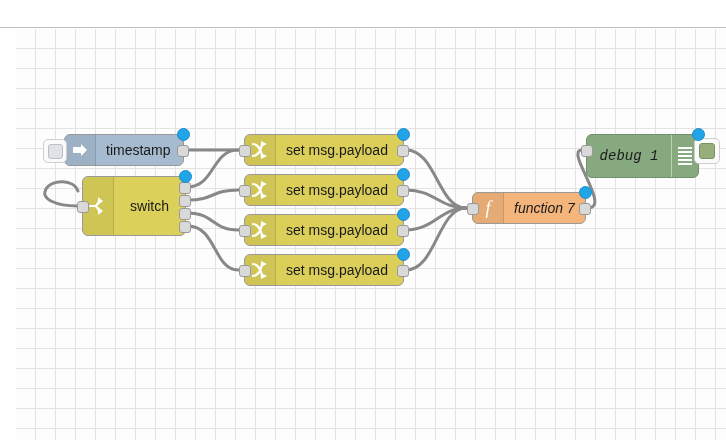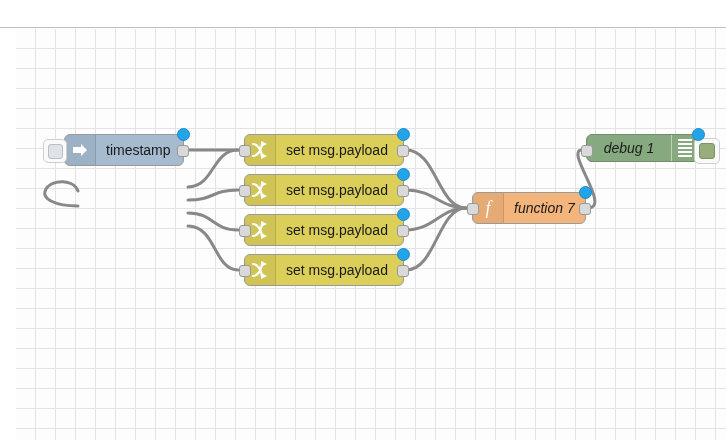--- a/index.html
+++ b/index.html
@@ -217,20 +217,36 @@
       <div class="icon-box">
         <svg class="glyph" width="18" height="16" viewBox="0 0 18 16" aria-hidden="true">
           <path d="M2 5 H10 V2 L16 8 L10 14 V11 H2 Z" fill="#ffffff"></path>
         </svg>
       </div>
       <div class="label">timestamp</div>
       <div class="port out" style="top:10px;"></div>
       <div class="blue-dot" style="right:-7px; top:-7px;"></div>
     </div>
 
+    <div class="node" id="n-switch" style="left:66px; top:147px; width:104px; height:60px; background:#dbd05a;">
+      <div class="icon-box">
+        <svg class="glyph" width="20" height="22" viewBox="0 0 20 22" aria-hidden="true">
+          <path d="M2 11 H7 M7 11 C7 11 9 11 11 6 M7 11 C7 11 9 11 11 16" stroke="#ffffff" stroke-width="2.2" fill="none" stroke-linecap="round"></path>
+          <path d="M10 2 L15 6 L10 10 Z" fill="#ffffff"></path>
+          <path d="M10 12 L15 16 L10 20 Z" fill="#ffffff"></path>
+        </svg>
+      </div>
+      <div class="label center">switch</div>
+      <div class="port in" style="top:24px;"></div>
+      <div class="port out" style="top:5px;"></div>
+      <div class="port out" style="top:18px;"></div>
+      <div class="port out" style="top:31px;"></div>
+      <div class="port out" style="top:44px;"></div>
+      <div class="blue-dot" style="right:-7px; top:-7px;"></div>
+    </div>
 
     <div class="node" id="n-change-1" style="left:228px; top:105px; width:160px; height:32px; background:#dbcf5a;">
       <div class="icon-box">
         <svg class="glyph" width="20" height="20" viewBox="0 0 20 20" aria-hidden="true">
           <path d="M3 4 C3 4 10 4 12 16 M3 16 C3 16 10 16 12 4" stroke="#ffffff" stroke-width="2.2" fill="none" stroke-linecap="round"></path>
           <path d="M11 1 L17 4 L11 7 Z" fill="#ffffff"></path>
           <path d="M11 13 L17 16 L11 19 Z" fill="#ffffff"></path>
         </svg>
       </div>
       <div class="label">set msg.payload</div>
@@ -286,21 +302,21 @@
         <svg class="glyph" width="16" height="20" viewBox="0 0 16 20" aria-hidden="true">
           <text x="8" y="16" font-family="Liberation Serif, serif" font-size="18" font-style="italic" fill="#ffffff" text-anchor="middle">f</text>
         </svg>
       </div>
       <div class="label italic">function 7</div>
       <div class="port in" style="top:10px;"></div>
       <div class="port out" style="top:10px;"></div>
       <div class="blue-dot" style="right:-7px; top:-7px;"></div>
     </div>
 
-    <div class="node" id="n-debug" style="left:570px; top:105px; width:113px; height:28px; background:#87a980; border-color:#6f8f68;">
+    <div class="node" id="n-debug" style="left:570px; top:105px; width:113px; height:44px; background:#87a980; border-color:#6f8f68;font-family:Liberation Mono, monospace;">
       <div class="label italic center">debug 1</div>
       <div class="debug-lines">
         <i></i>
           <i></i>
           <i></i>
           <i></i>
           <i></i>
       </div>
       <div class="debug-btn">
         <div class="knob"></div>

